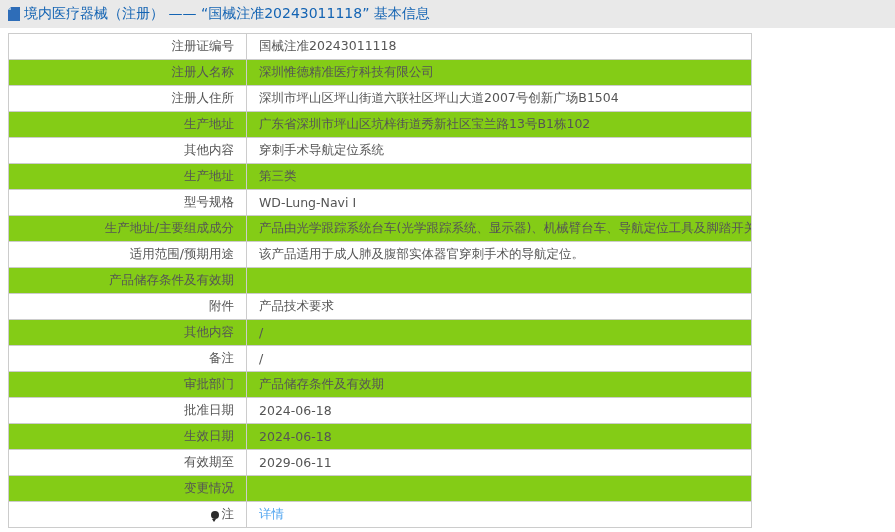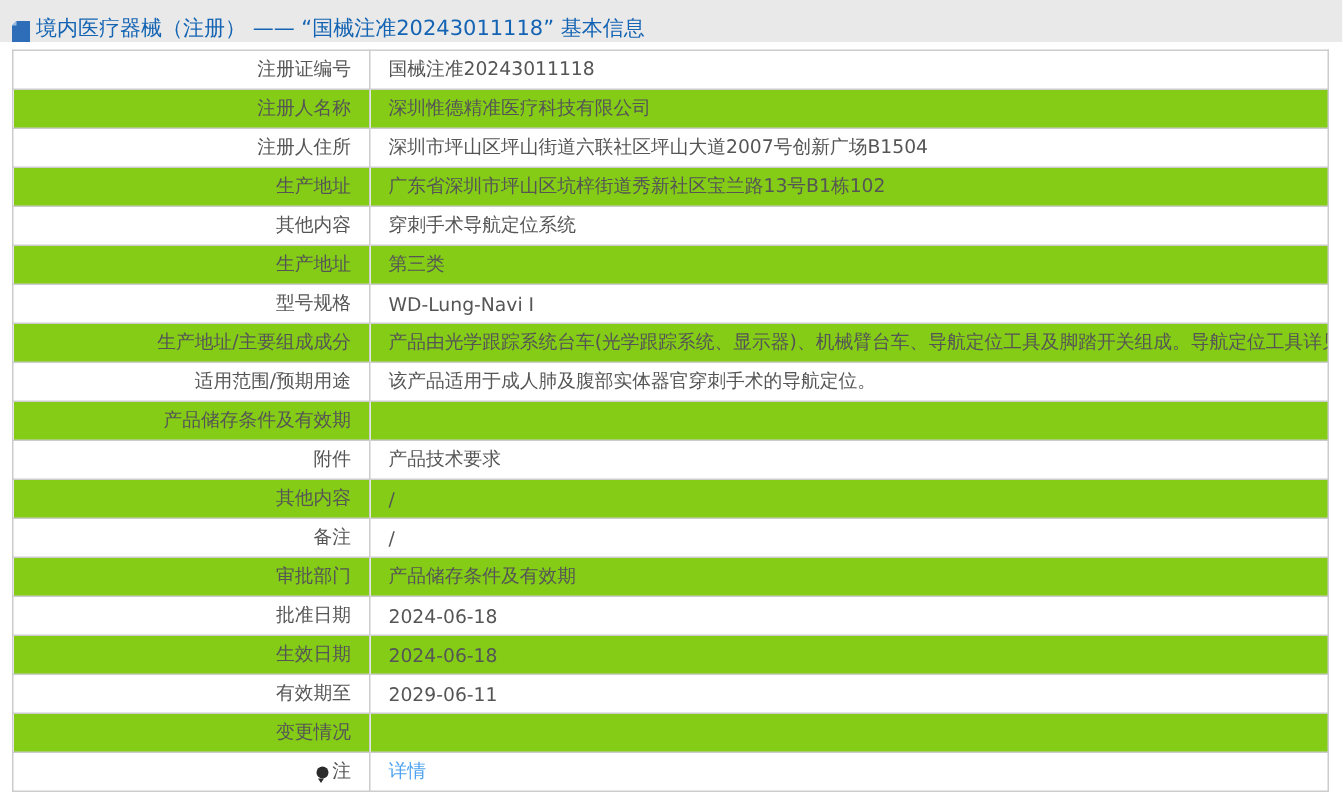--- a/index.html
+++ b/index.html
@@ -13,41 +13,41 @@
   }
   .page {
     width: 895px;
     height: 532px;
     background: #ffffff;
   }
   .header-band {
     height: 28px;
     background: #e9e9e9;
     display: flex;
-    align-items: flex-end;
+    align-items: center;
     padding-left: 8px;
     box-sizing: border-box;
   }
   .doc-icon {
     display: inline-block;
     width: 12px;
     height: 14px;
     margin-right: 4px;
     position: relative;
     flex: 0 0 auto;
   }
   .doc-icon svg { display: block; }
   .page-title {
     color: #1464b3;
     font-size: 14px;
     white-space: nowrap;
   }
   .info-table {
     margin: 5px 0 0 8px;
-    width: 878px;
+    width: 744px;
     border-collapse: collapse;
     table-layout: fixed;
     border-radius: 15px;
   }
   .info-table td {
     border: 1px solid #cccccc;
     height: 25px;
     font-size: 12.5px;
     color: #555555;
     padding: 0;

